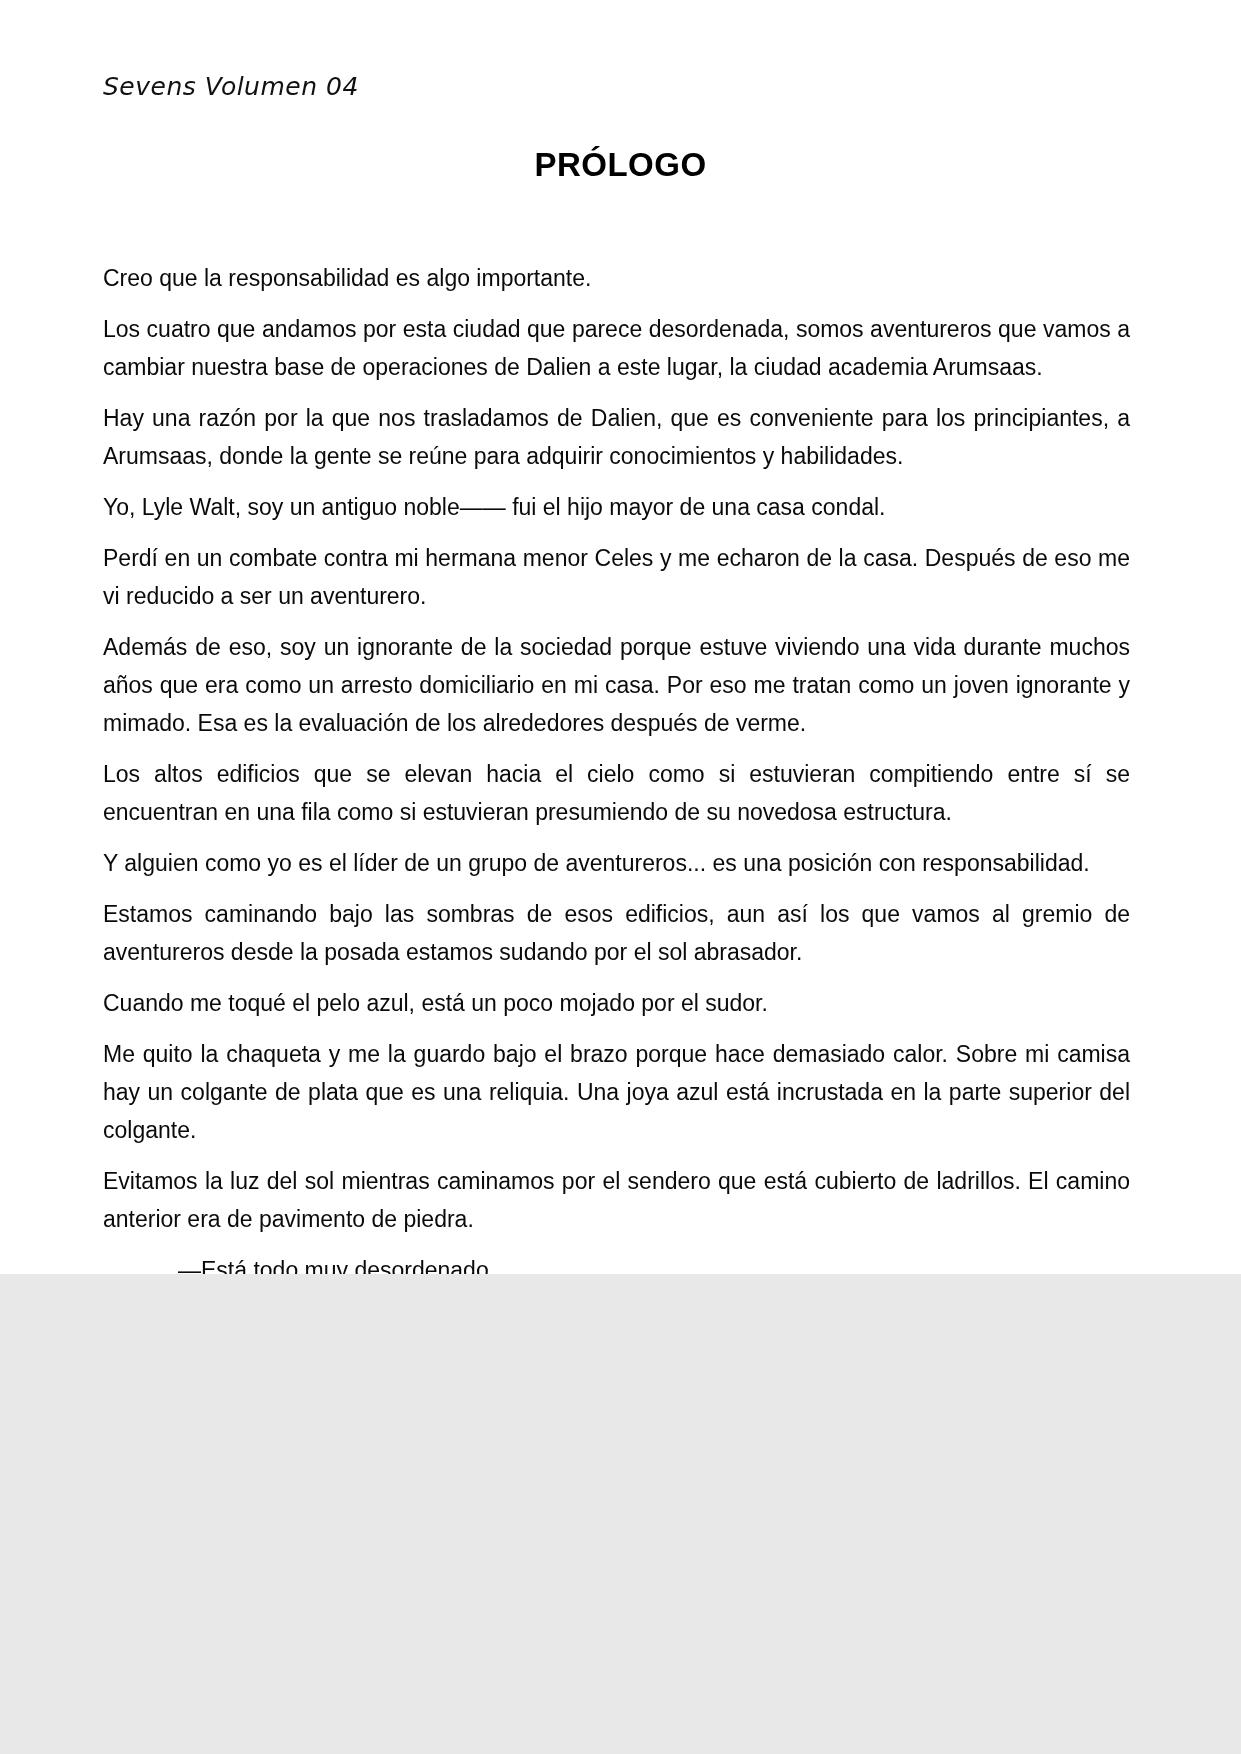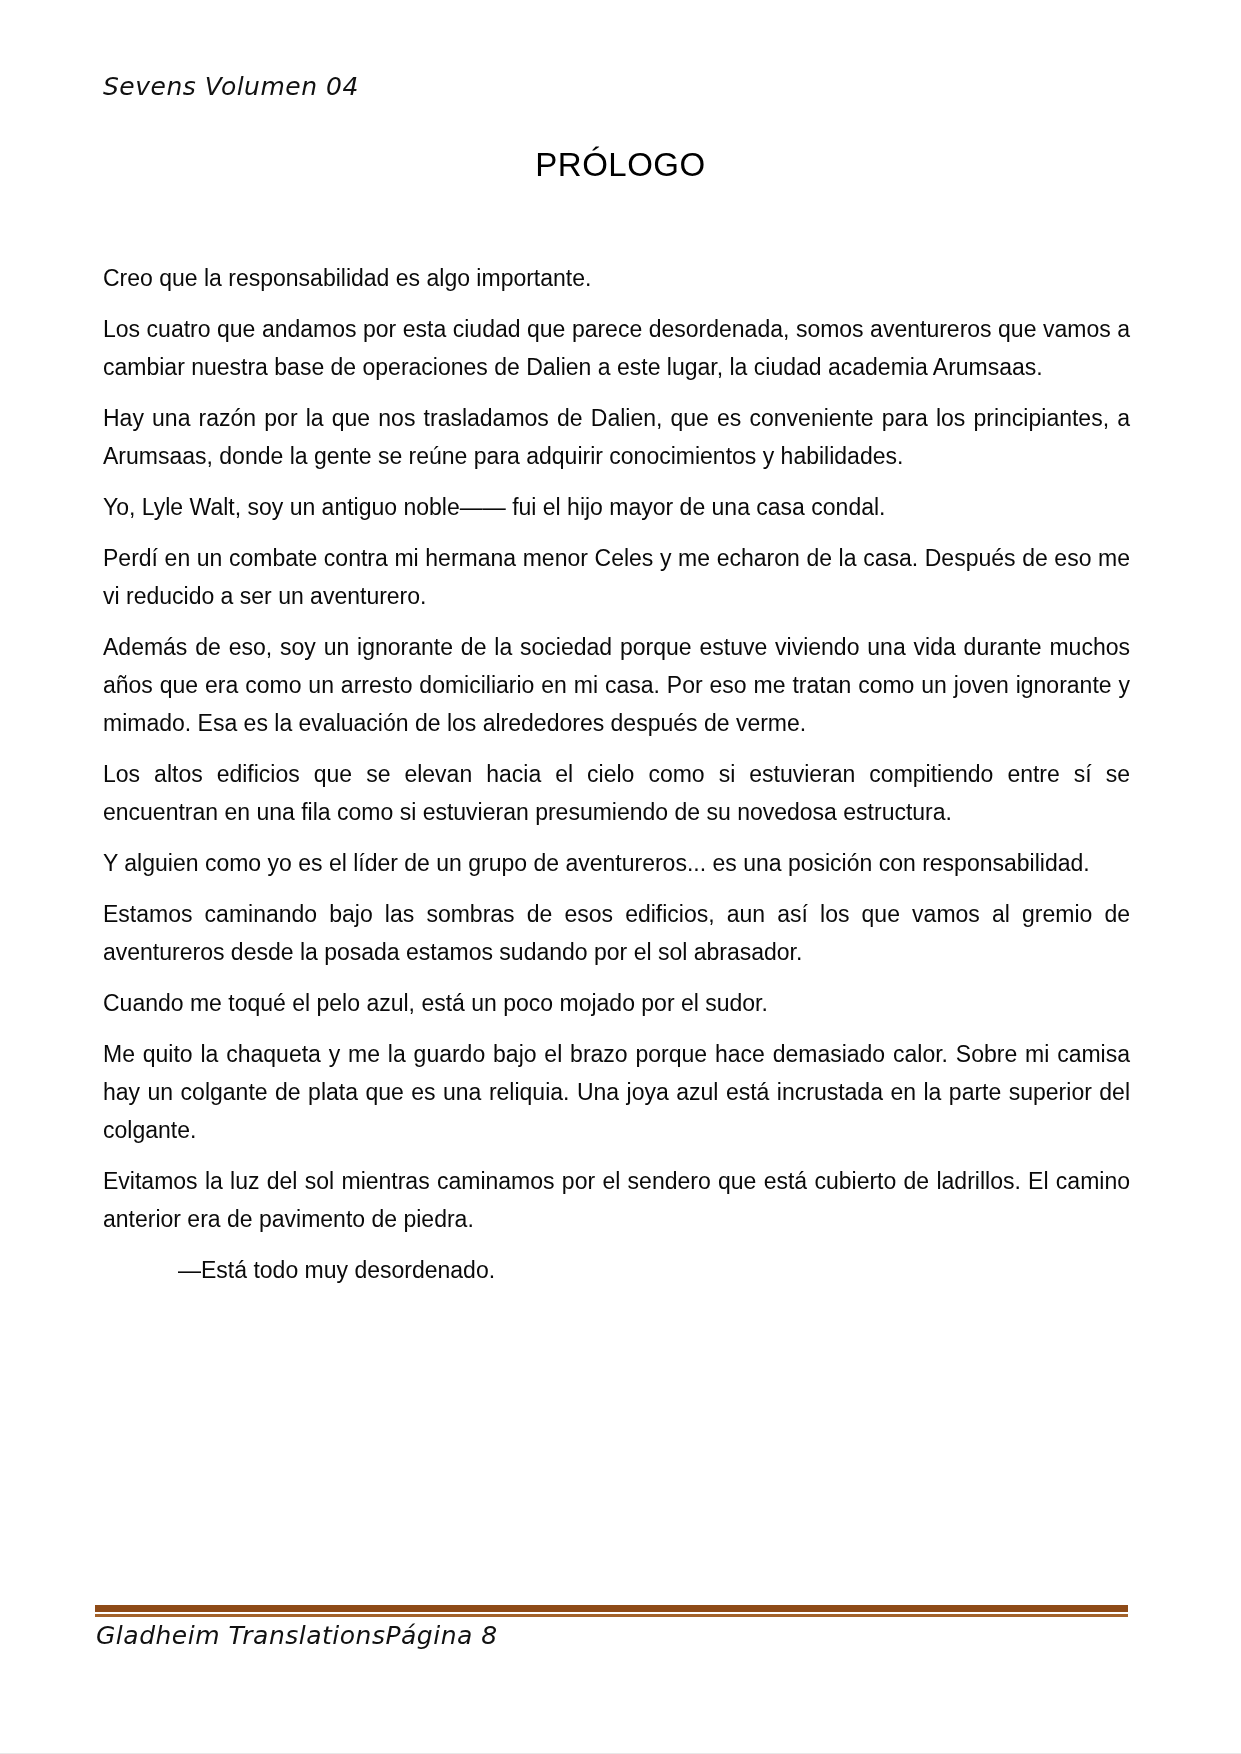--- a/index.html
+++ b/index.html
@@ -1,39 +1,39 @@
 <!DOCTYPE html>
 <html><head>
 <meta charset="utf-8">
 <style>
   html,body{margin:0;padding:0;background:#e8e8e8;}
   .page{
     position:relative;
-    width:1241px;height:1753px;
+    width:1241px;height:1274px;
     margin:0 auto;
     background:#ffffff;
     font-family:"Liberation Sans","DejaVu Sans",sans-serif;
     color:#0a0a0a;
     overflow:hidden;
   }
   .header{
     position:absolute;top:72px;left:103px;right:103px;
     font-family:"DejaVu Sans",sans-serif;
     font-style:italic;
     font-size:25px;line-height:30px;
     letter-spacing:.5px;
     color:#111;
   }
   .content{
     position:absolute;top:145px;left:103px;width:1035px;
   }
   .doc-title{
     margin:0 0 74px 0;
     text-align:center;
-    font-size:33px;font-weight:normal;line-height:40px;
+    font-size:33px;font-weight:bold;line-height:40px;
     letter-spacing:.5px;
     color:#000;
   }
   .para{
     margin:0 8px 13px 0;
     font-size:23px;line-height:38px;
     text-align:justify;
     color:#0a0a0a;
   }
   .para.indented{

